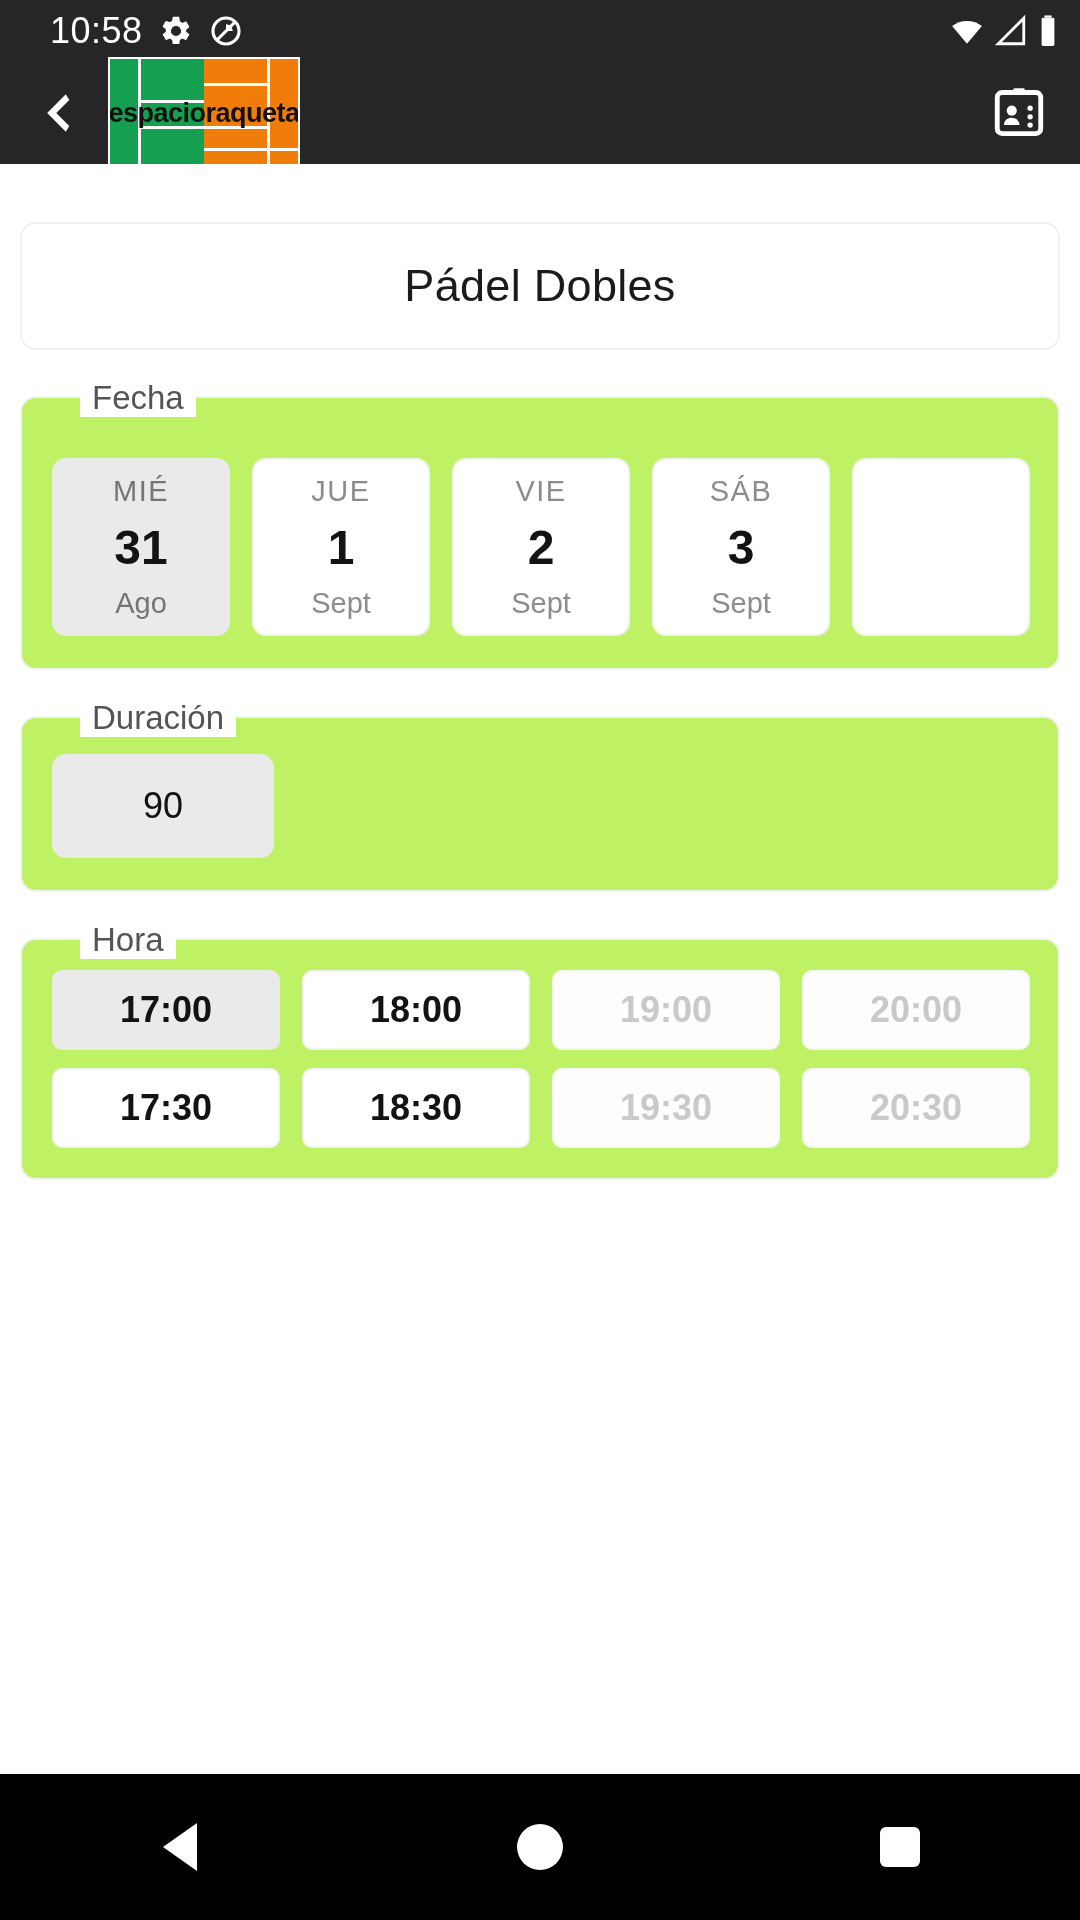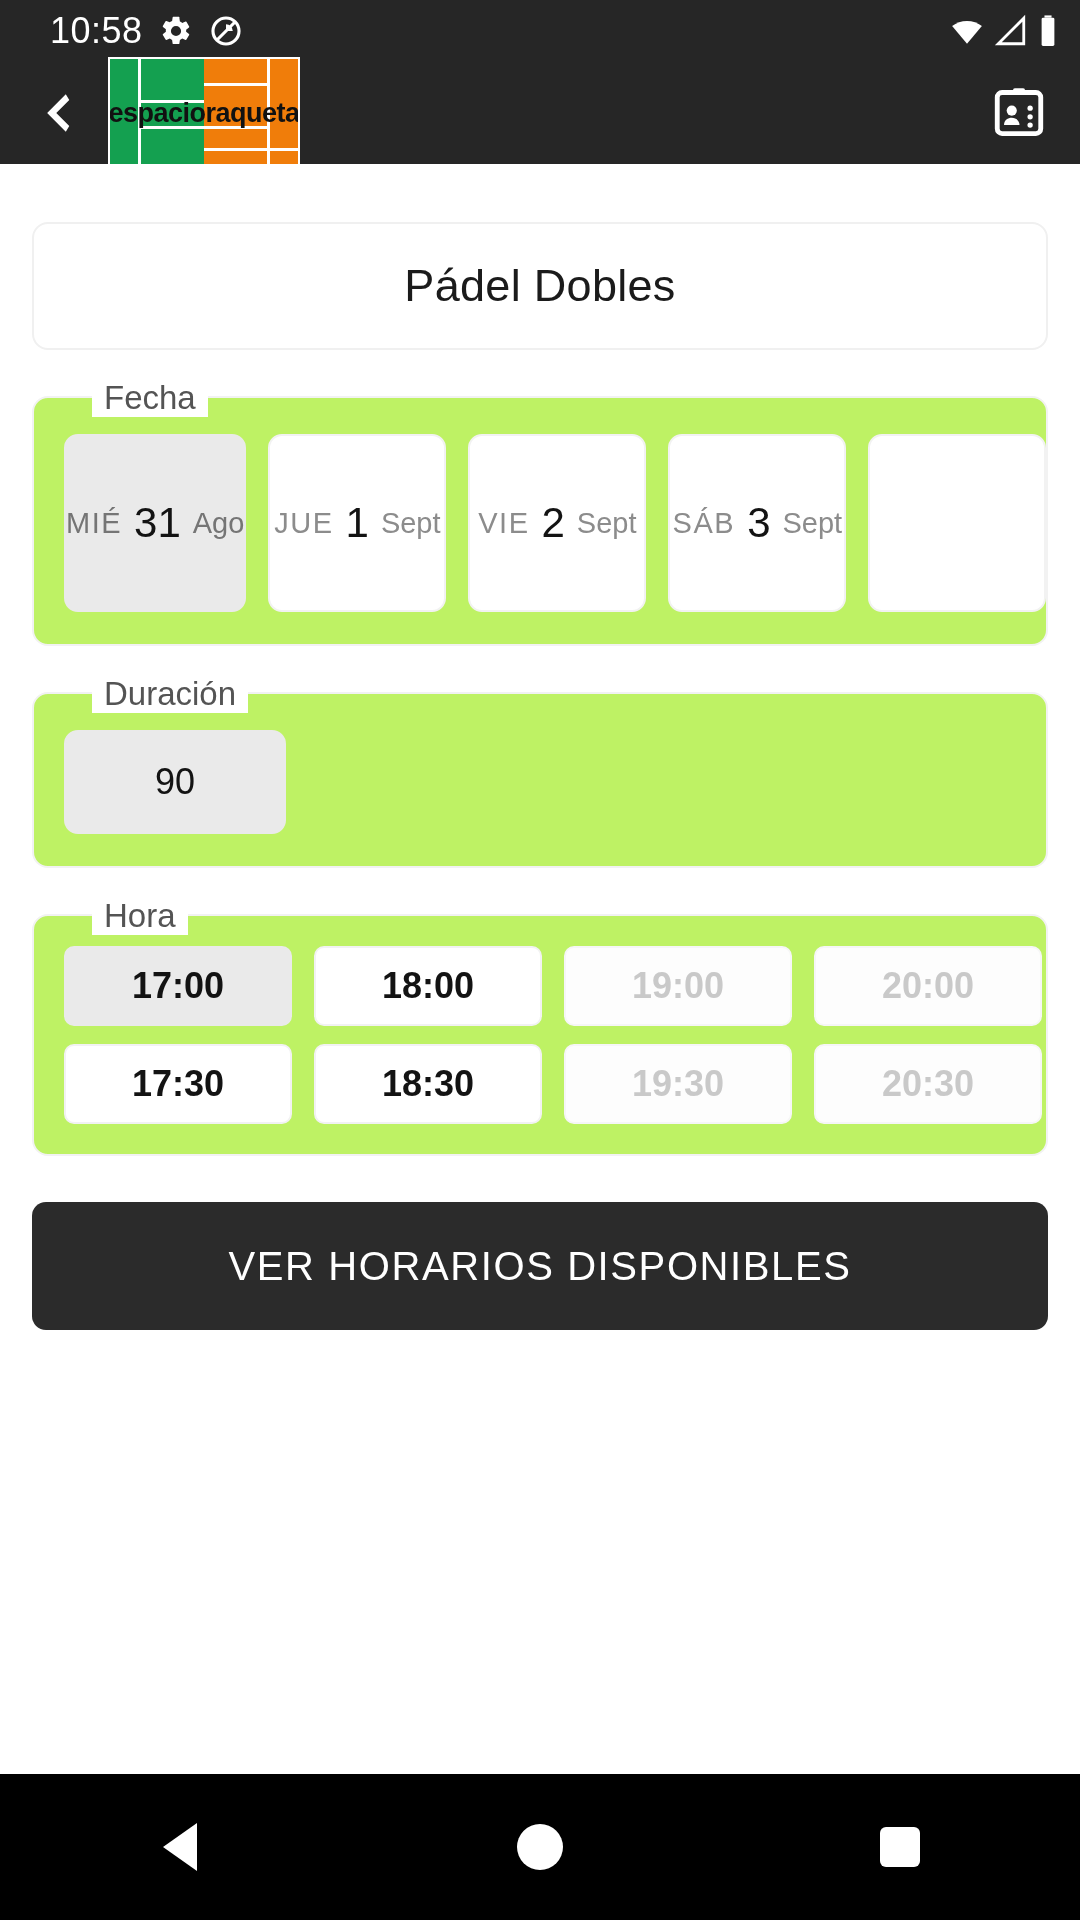--- a/index.html
+++ b/index.html
@@ -44,21 +44,21 @@
     position: absolute; inset: 0;
     display: flex; align-items: center; justify-content: center;
     font-family: "Liberation Sans", sans-serif;
     font-weight: bold; font-size: 27px; color: #111111;
     letter-spacing: -0.5px; white-space: nowrap;
   }
   .logo-text span { display: inline-block; }
   .contacts-btn { margin-left: auto; width: 70px; height: 70px; display: flex; align-items: center; justify-content: center; }
 
   
-  .content { flex: 1 1 auto; background: #ffffff; padding: 0 32px; position: relative; overflow: hidden; }
+  .content { flex: 1 1 auto; background: #ffffff; padding: 0 20px; position: relative; overflow: hidden; }
 
   .title-card {
     margin-top: 58px;
     height: 128px;
     border: 2px solid #f0f0f0;
     border-radius: 16px;
     display: flex; align-items: center; justify-content: center;
     background: #ffffff;
   }
   .title-card-text { font-size: 45px; color: #1b1b1b; font-weight: normal; letter-spacing: 0.3px; }
@@ -69,26 +69,27 @@
     position: absolute; top: -19px; left: 58px; background: #ffffff;
     padding: 0 12px; font-size: 33px; color: #545454; line-height: 38px;
   }
   .group-body { padding: 36px 0 32px 0; overflow: hidden; }
 
   
   .strip { display: flex; gap: 22px; padding: 0 30px; }
   .date-chip {
     flex: 0 0 178px; height: 178px; border-radius: 14px;
     border: 2px solid #f2f2f2; background: #ffffff;
-    display: flex; flex-direction: row; align-items: center; justify-content: center;
+    display: flex; flex-direction: column; align-items: center; justify-content: center;
     gap: 12px;
+    margin-top: 24px;
   }
   .date-chip.selected { background: #eaeaea; border-color: #eaeaea; }
   .dc-dow { font-size: 29px; color: #8c8c8c; letter-spacing: 1.5px; }
-  .dc-day { font-size: 42px; color: #131313; font-weight: normal; }
+  .dc-day { font-size: 48px; color: #131313; font-weight: bold; }
   .dc-mon { font-size: 29px; color: #8c8c8c; }
   .date-chip.selected .dc-dow { color: #757575; }
   .date-chip.selected .dc-mon { color: #757575; }
 
   
   .dur-strip { display: flex; gap: 22px; padding: 0 30px; }
   .dur-chip {
     flex: 0 0 222px; height: 104px; border-radius: 14px;
     border: 2px solid #f2f2f2; background: #ffffff;
     display: flex; align-items: center; justify-content: center;
@@ -271,21 +272,20 @@
             <div class="time-chip disabled">19:00</div>
             <div class="time-chip disabled">20:00</div>
             <div class="time-chip">17:30</div>
             <div class="time-chip">18:30</div>
             <div class="time-chip disabled">19:30</div>
             <div class="time-chip disabled">20:30</div>
           </div>
       </div>
     </div>
 
-    <button class="cta">VER HORARIOS DISPONIBLES</button>
   </div>
 
   <div class="spacer-bottom"></div>
 
   <div class="nav-bar">
     <div class="nav-btn">
       <div class="nav-back"></div>
     </div>
     <div class="nav-btn">
       <div class="nav-home"></div>

